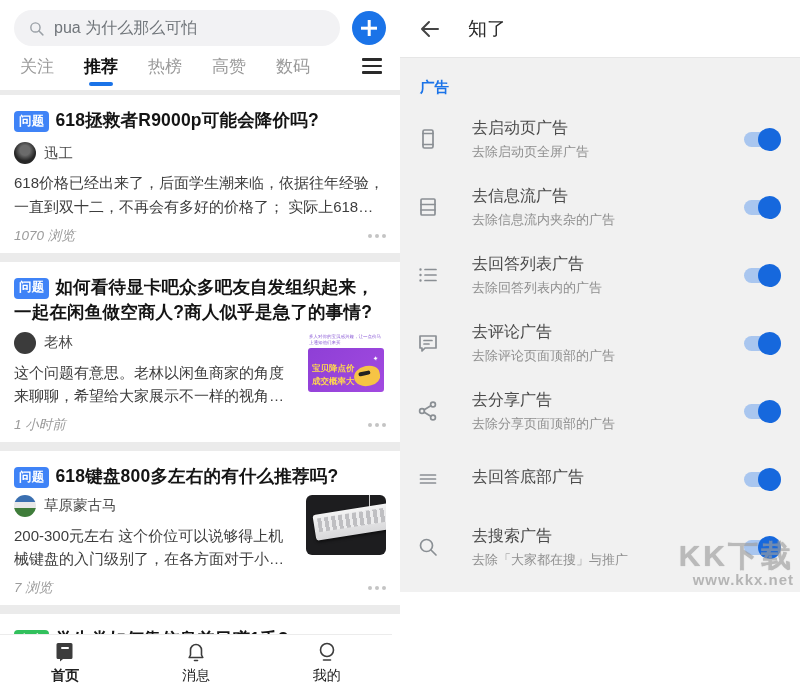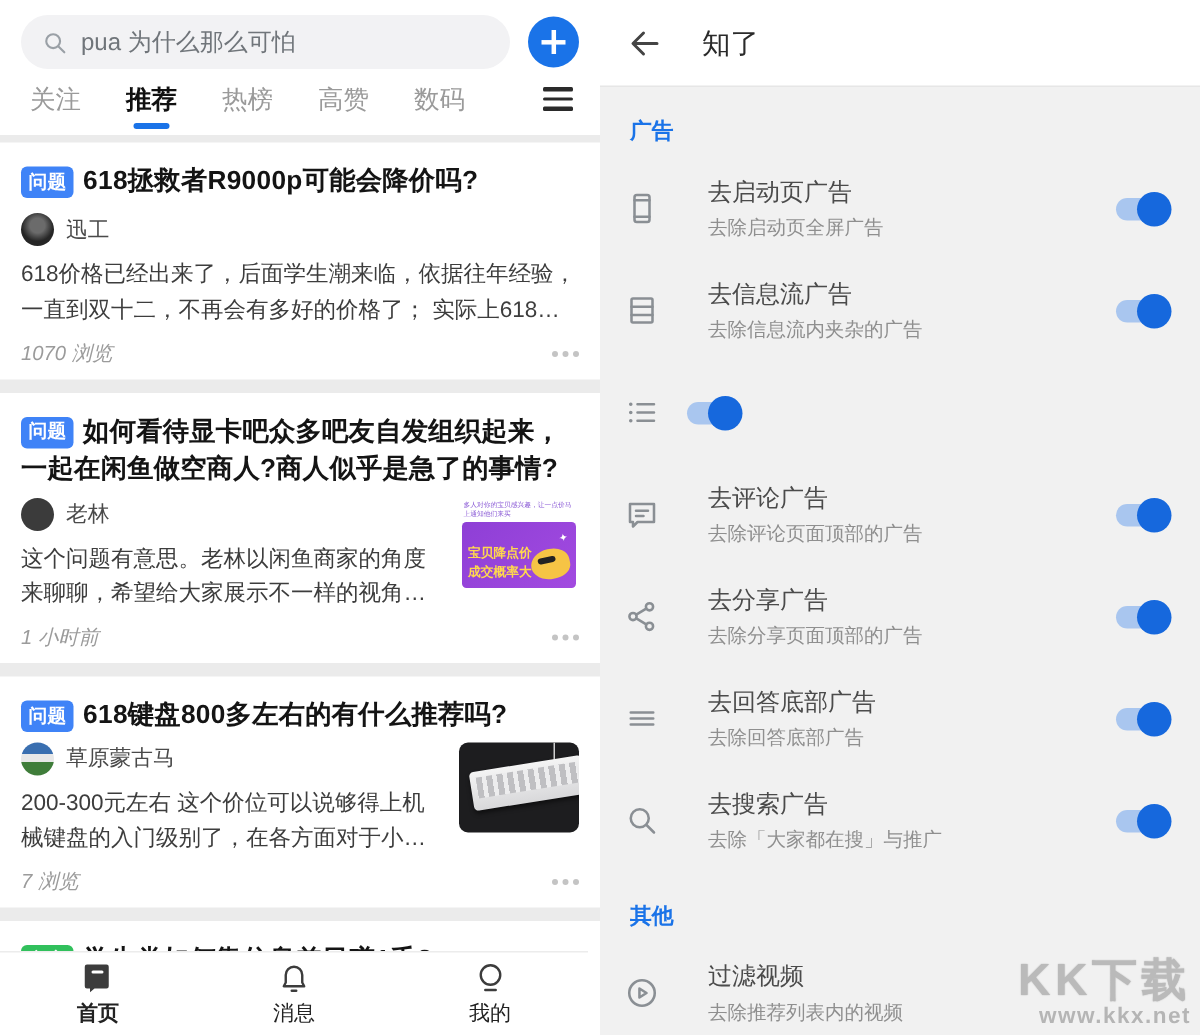--- a/index.html
+++ b/index.html
@@ -58,21 +58,21 @@
   .kb::before { content:""; position:absolute; left:4px; right:4px; top:4px; height:14px;
     background:repeating-linear-gradient(90deg,#bfbfc2 0 4px,#ededee 4px 7px); }
   .kb-cable { position:absolute; right:16px; top:0; width:1.5px; height:16px; background:#cfcfcf; }
 
   .bottom-nav { position:absolute; left:0; right:8px; bottom:0; height:56px; background:#fff; border-top:1px solid #ececec; display:flex; }
   .nav-item { flex:1; display:flex; flex-direction:column; align-items:center; justify-content:center; gap:3px; cursor:pointer; }
   .nav-label { font-size:14px; color:#222; }
   .nav-item.active .nav-label { font-weight:bold; }
 
   
-  .panel-right { position:relative; width:400px; height:690px; background:#f1f1f1; overflow:hidden; flex:0 0 400px; }
+  .panel-right { position:relative; width:400px; height:592px; background:#f1f1f1; overflow:hidden; flex:0 0 400px; }
   .rp-header { height:58px; background:#fff; display:flex; align-items:center; padding:0 18px; gap:26px; border-bottom:1px solid #e6e6e6; }
   .rp-title { font-size:19px; color:#2a2a2a; }
   .section-label { font-size:14.5px; font-weight:bold; color:#1a73e8; padding:20px 0 8px 20px; }
   .setting-row { display:flex; align-items:center; height:68px; padding:0 22px 0 16px; }
   .setting-icon { width:42px; flex:0 0 auto; display:flex; align-items:center; }
   .setting-texts { flex:1; padding-left:14px; overflow:hidden; }
   .setting-title { font-size:16px; color:#4b4b4b; margin-bottom:4px; white-space:nowrap; }
   .setting-sub { font-size:13px; color:#8f8f8f; white-space:nowrap; }
   .switch { position:relative; width:34px; height:15px; flex:0 0 auto; cursor:pointer; }
   .switch .track { position:absolute; inset:0; border-radius:8px; background:#a9c6ef; }
@@ -266,20 +266,24 @@
         </div>
     </div>
 
     <div class="setting-row">
       <span class="setting-icon">
           <svg class="icn" width="24" height="24" viewBox="0 0 24 24">
             <path d="M9 6.5 h11 M9 12 h11 M9 17.5 h11"></path>
             <path d="M4.5 6.5 h.01 M4.5 12 h.01 M4.5 17.5 h.01" style="stroke-width:2.4"></path>
           </svg>
         </span>
+      <div class="setting-texts">
+        <div class="setting-title">去回答列表广告</div>
+        <div class="setting-sub">去除回答列表内的广告</div>
+      </div>
       <div class="switch">
           <span class="track"></span>
           <span class="knob"></span>
         </div>
     </div>
 
     <div class="setting-row">
       <span class="setting-icon">
           <svg class="icn" width="24" height="24" viewBox="0 0 24 24">
             <path d="M4 5 h16 v12 h-11 l-3 3 v-3 h-2 z"></path>
@@ -316,21 +320,20 @@
     </div>
 
     <div class="setting-row">
       <span class="setting-icon">
           <svg class="icn" width="24" height="24" viewBox="0 0 24 24">
             <path d="M4.5 8 h15 M4.5 12 h15 M4.5 16 h15"></path>
           </svg>
         </span>
       <div class="setting-texts">
         <div class="setting-title">去回答底部广告</div>
-        <div class="setting-sub">去除回答底部广告</div>
       </div>
       <div class="switch">
           <span class="track"></span>
           <span class="knob"></span>
         </div>
     </div>
 
     <div class="setting-row">
       <span class="setting-icon">
           <svg class="icn" width="24" height="24" viewBox="0 0 24 24">

